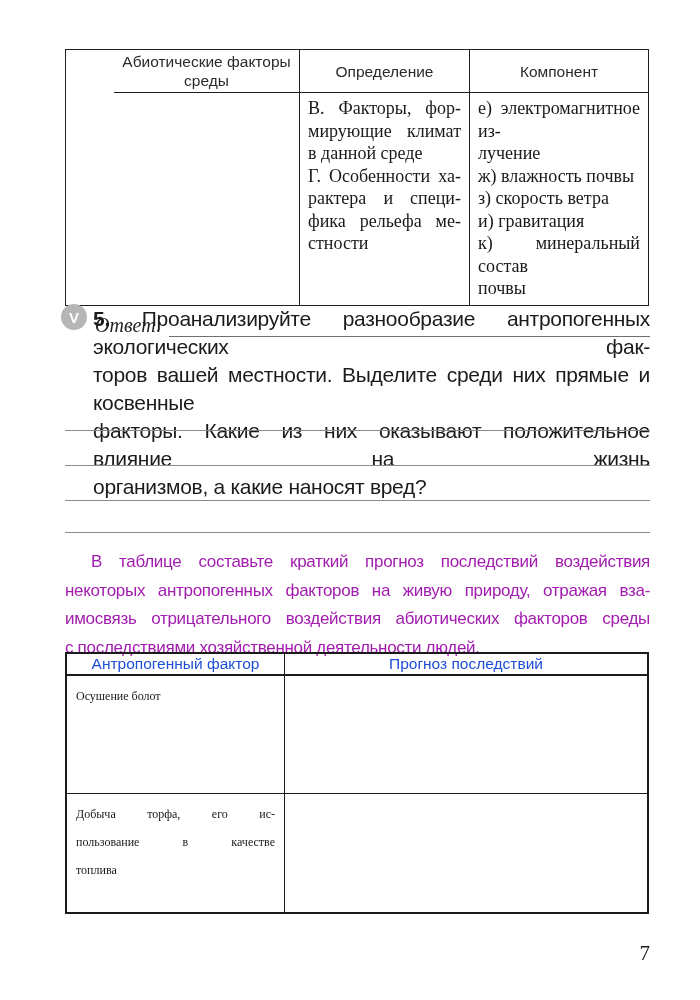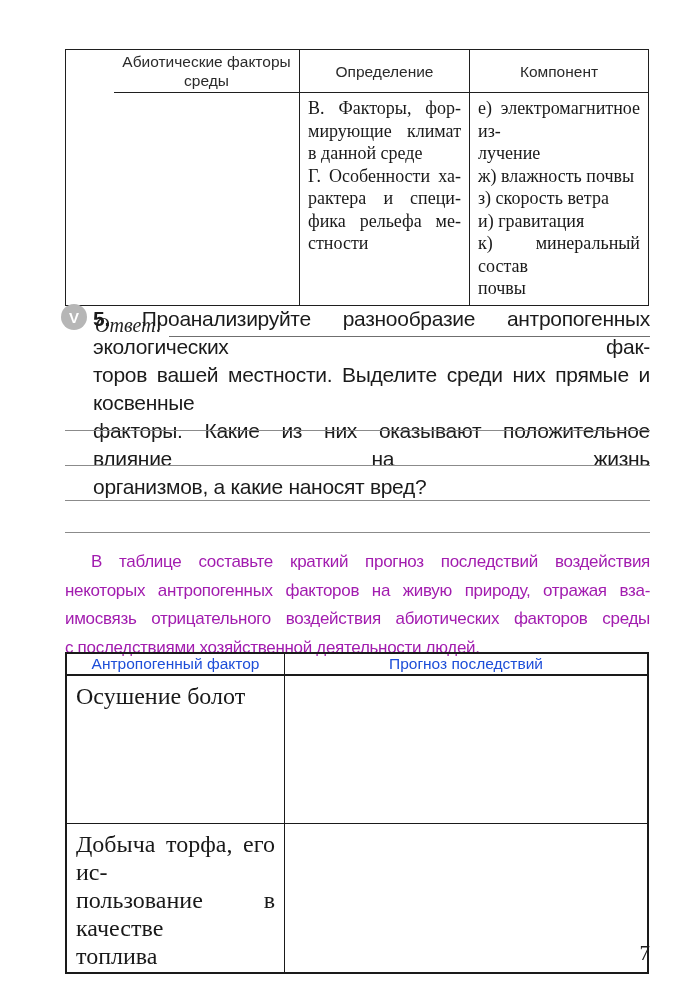--- a/index.html
+++ b/index.html
@@ -73,22 +73,22 @@
     position:absolute; left:65px; top:652px; width:584px;
     border:2px solid #1a1a1a; box-sizing:border-box;
     display:grid; grid-template-columns:218px 1fr;
   }
   .t2 .th {
     display:flex; align-items:center; justify-content:center; text-align:center;
     font-size:15.5px; color:#1d4ed8; height:22px;
     border-bottom:2px solid #1a1a1a; box-sizing:border-box;
   }
   .t2 .td {
-    font-family:"Liberation Serif", serif; font-size:24px; line-height:28px;
-    color:#191919; padding:6px 9px; box-sizing:border-box; height:148px;
+    font-family:"Liberation Serif", serif; font-size:12px; line-height:28px;
+    color:#191919; padding:6px 9px; box-sizing:border-box; height:118px;
   }
   .t2 .cb { border-right:1.5px solid #1a1a1a; }
   .t2 .rb { border-bottom:1.5px solid #1a1a1a; }
 
   
   .page-num {
     position:absolute; left:630px; top:941px; width:20px; text-align:right;
     font-family:"Liberation Serif", serif; font-size:21px; color:#1d1d1d;
   }
 </style>

